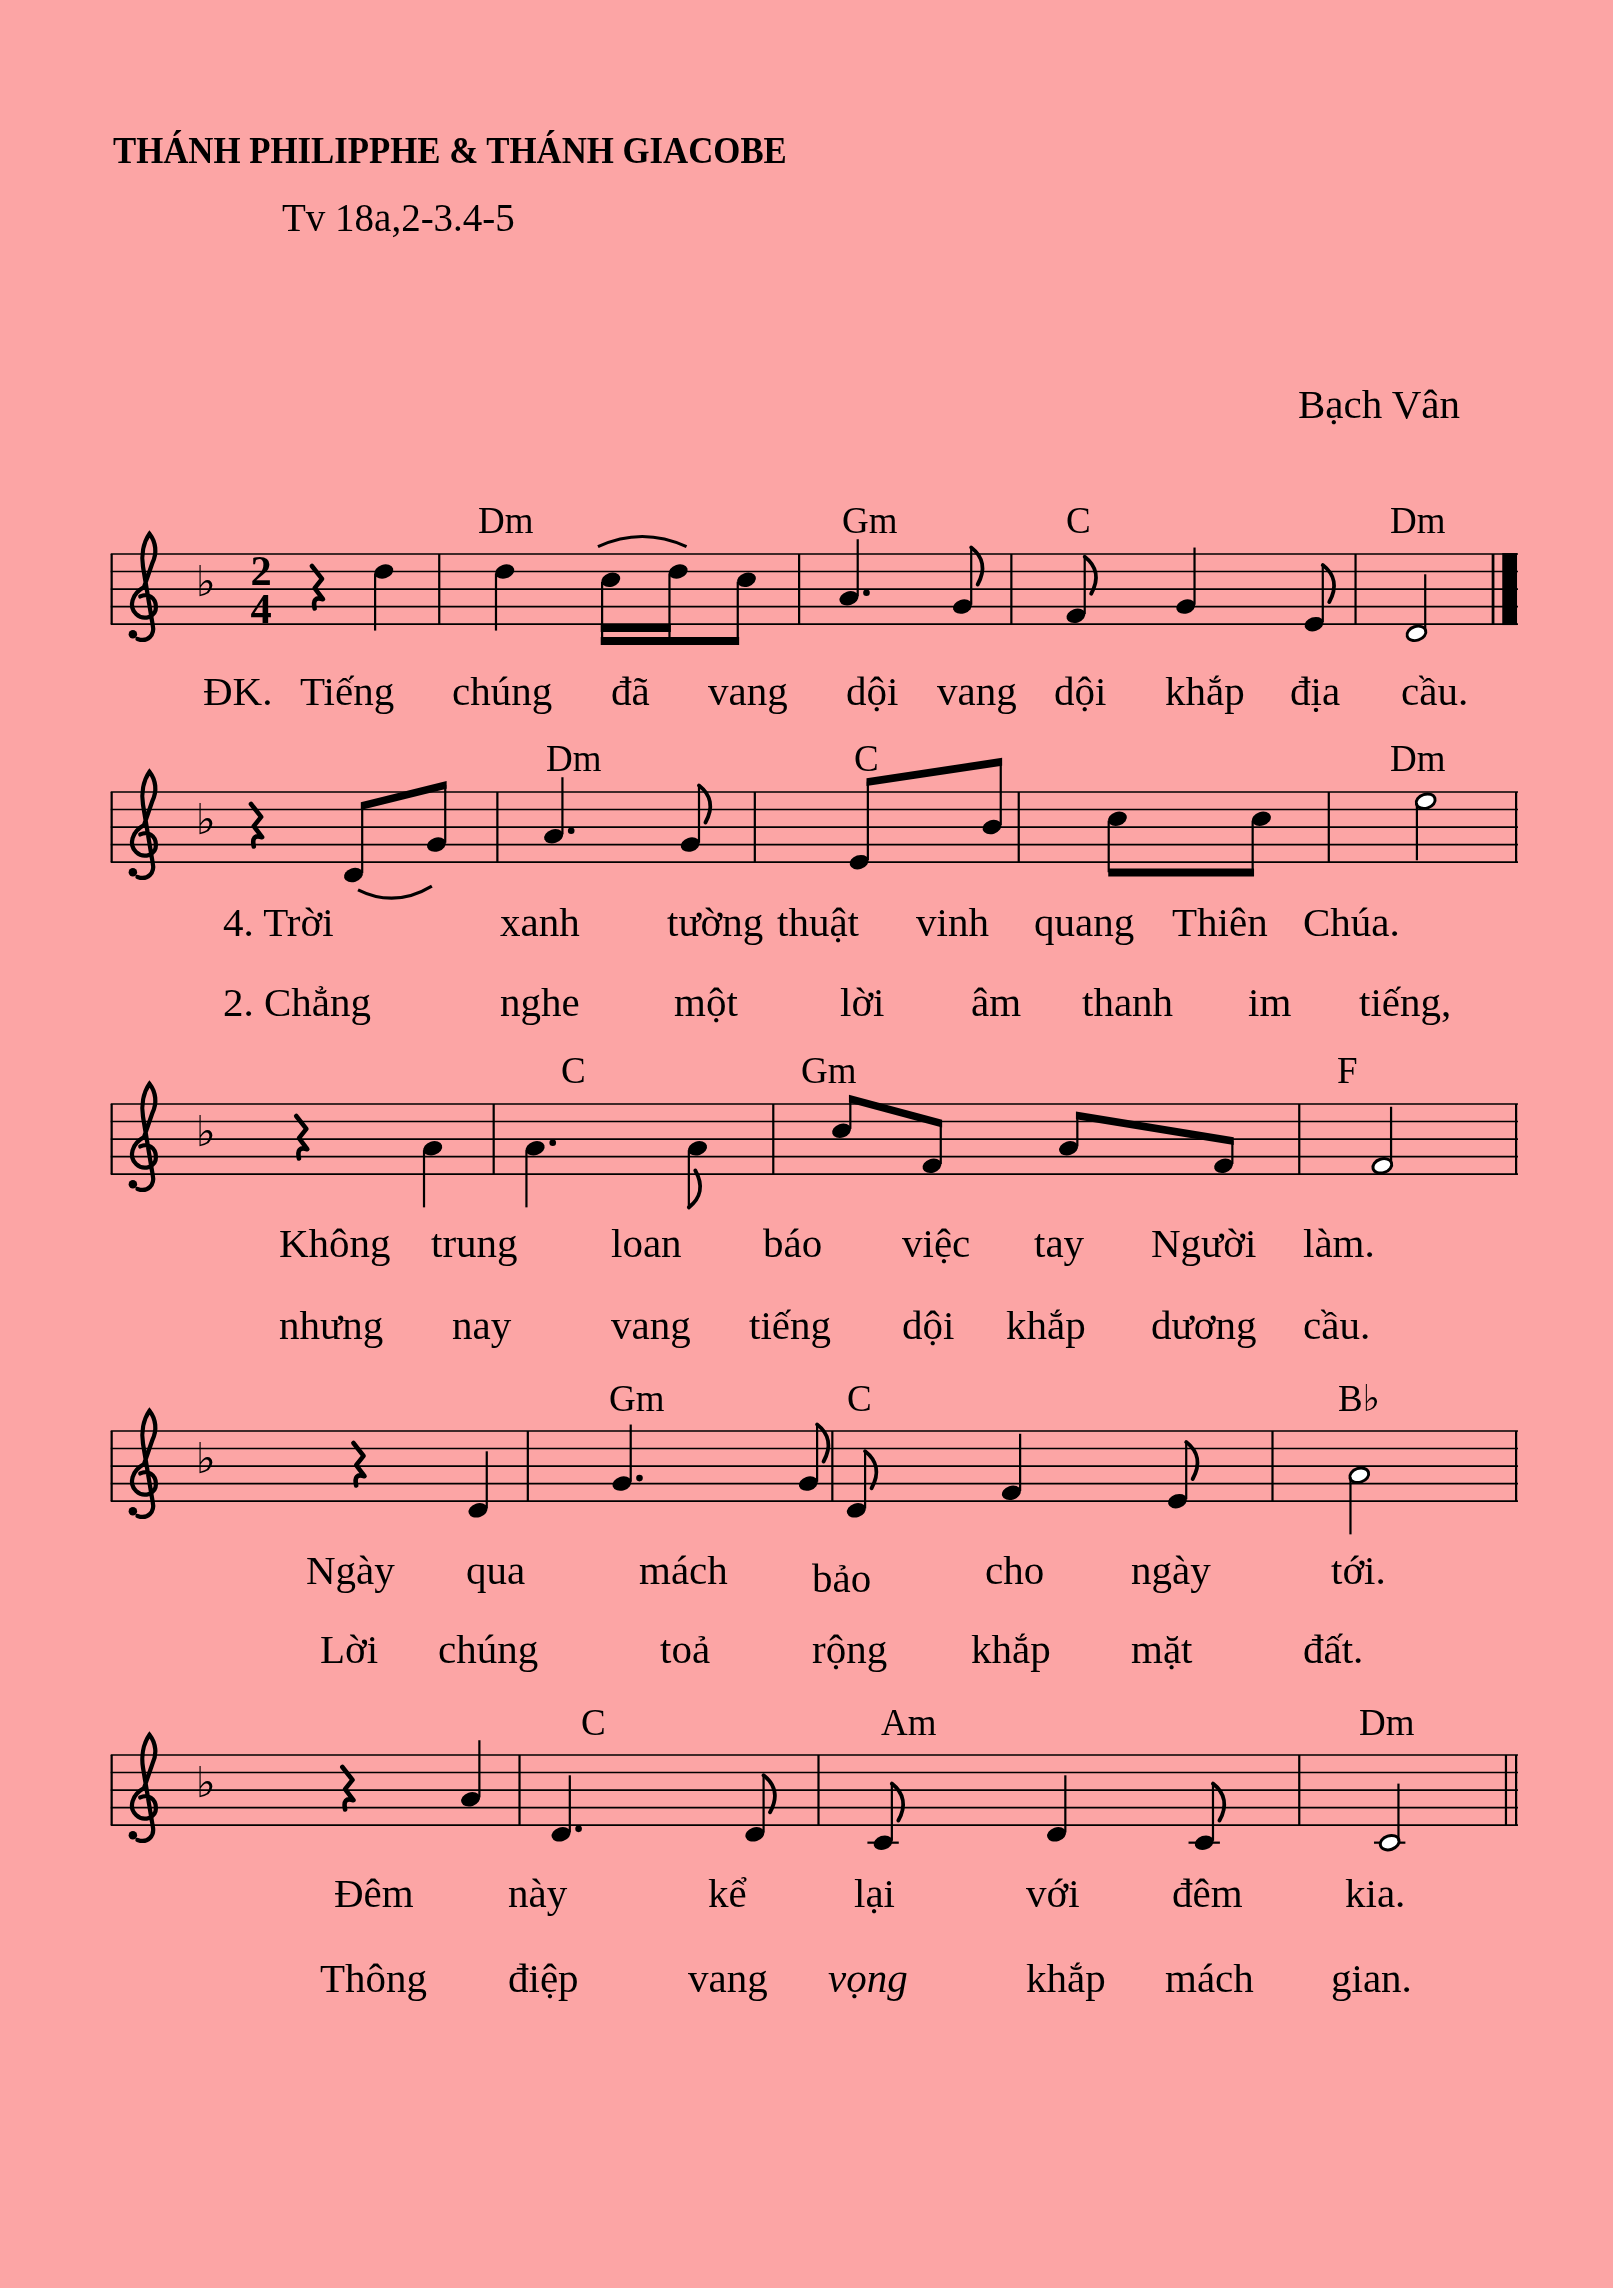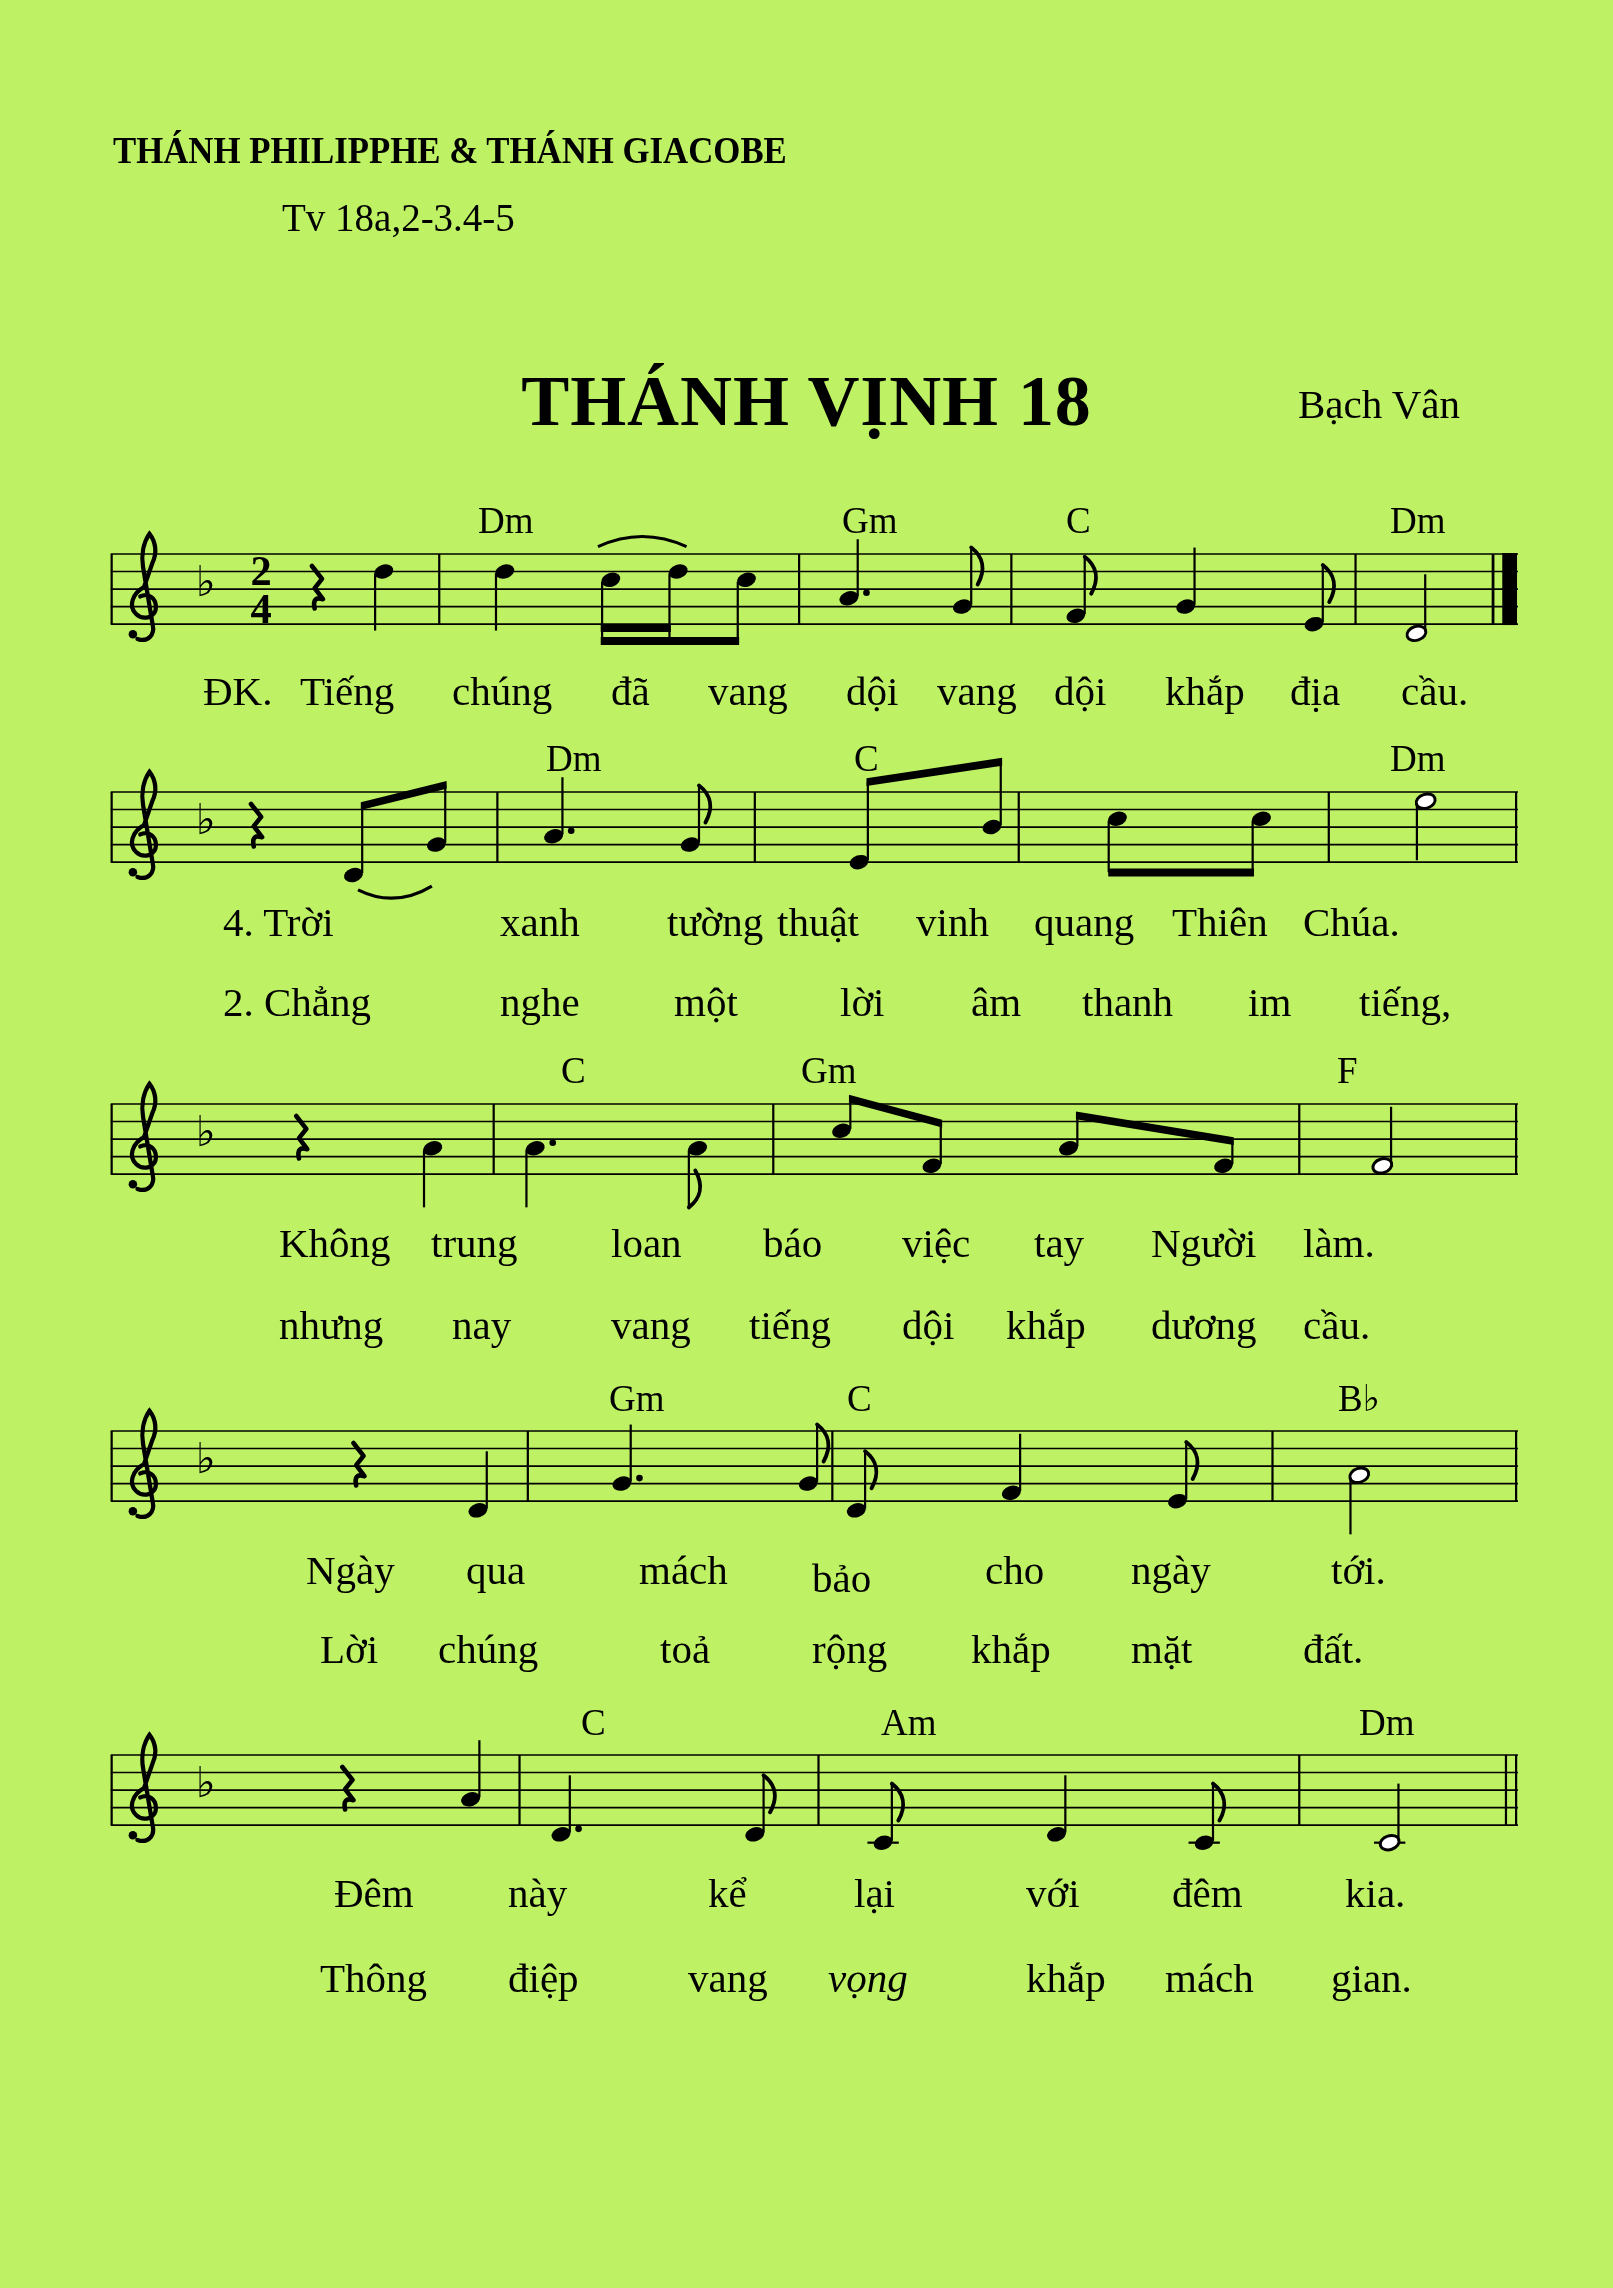--- a/index.html
+++ b/index.html
@@ -1,16 +1,16 @@
 <!DOCTYPE html>
 <html style="font-size:14.8px"><head>
 <meta charset="utf-8">
 <style>
   html,body{margin:0;padding:0;background:#e8e8e8;}
-  .page{position:relative;width:1613px;height:2289px;background:#bef264;color:#000;
+  .page{position:relative;width:1613px;height:2289px;background:#fca5a5;color:#000;
         font-family:"Liberation Serif","DejaVu Serif",serif;overflow:hidden;margin:0 auto;}
   .saints{position:absolute;left:113px;top:132px;font-size:37px;font-weight:bold;
           transform:scaleX(0.94);transform-origin:left top;white-space:nowrap;line-height:1;}
   .psalm{position:absolute;left:282px;top:198px;font-size:39px;line-height:1;white-space:nowrap;}
   .title{position:absolute;left:0;top:365px;width:1613px;text-align:center;font-size:72px;
          font-weight:bold;letter-spacing:0.9px;line-height:1;white-space:nowrap;}
   .author{position:absolute;left:1298px;top:384px;font-size:41px;line-height:1;white-space:nowrap;}
   .source{position:absolute;left:0;top:449px;width:1613px;text-align:center;font-size:27px;
           font-family:"DejaVu Serif",serif;line-height:1;white-space:nowrap;}
   .chord{position:absolute;font-size:37px;line-height:1;white-space:nowrap;
@@ -18,21 +18,20 @@
   .lyr{position:absolute;font-size:41px;line-height:1;white-space:nowrap;}
   svg.sys{position:absolute;left:0;}
   svg text{font-family:"Liberation Serif",serif;}
 </style>
 </head>
 <body>
 
 <div class="page">
   <div class="saints">THÁNH PHILIPPHE &amp; THÁNH GIACOBE</div>
   <div class="psalm">Tv 18a,2-3.4-5</div>
-  <div class="title">THÁNH VỊNH 18</div>
   <div class="author">Bạch Vân</div>
   <div id="systems">
       <svg class="sys" width="1613" height="240" viewBox="0 470 1748 260" style="top: 434px;">
         <line x1="120" y1="600" x2="1645" y2="600" stroke="#000" stroke-width="1.8"></line>
         <line x1="120" y1="619" x2="1645" y2="619" stroke="#000" stroke-width="1.8"></line>
         <line x1="120" y1="638" x2="1645" y2="638" stroke="#000" stroke-width="1.8"></line>
         <line x1="120" y1="657" x2="1645" y2="657" stroke="#000" stroke-width="1.8"></line>
         <line x1="120" y1="676" x2="1645" y2="676" stroke="#000" stroke-width="1.8"></line>
         <line x1="121" y1="600" x2="121" y2="676" stroke="#000" stroke-width="2.4"></line>
         <line x1="476" y1="600" x2="476" y2="676" stroke="#000" stroke-width="2.4"></line>

